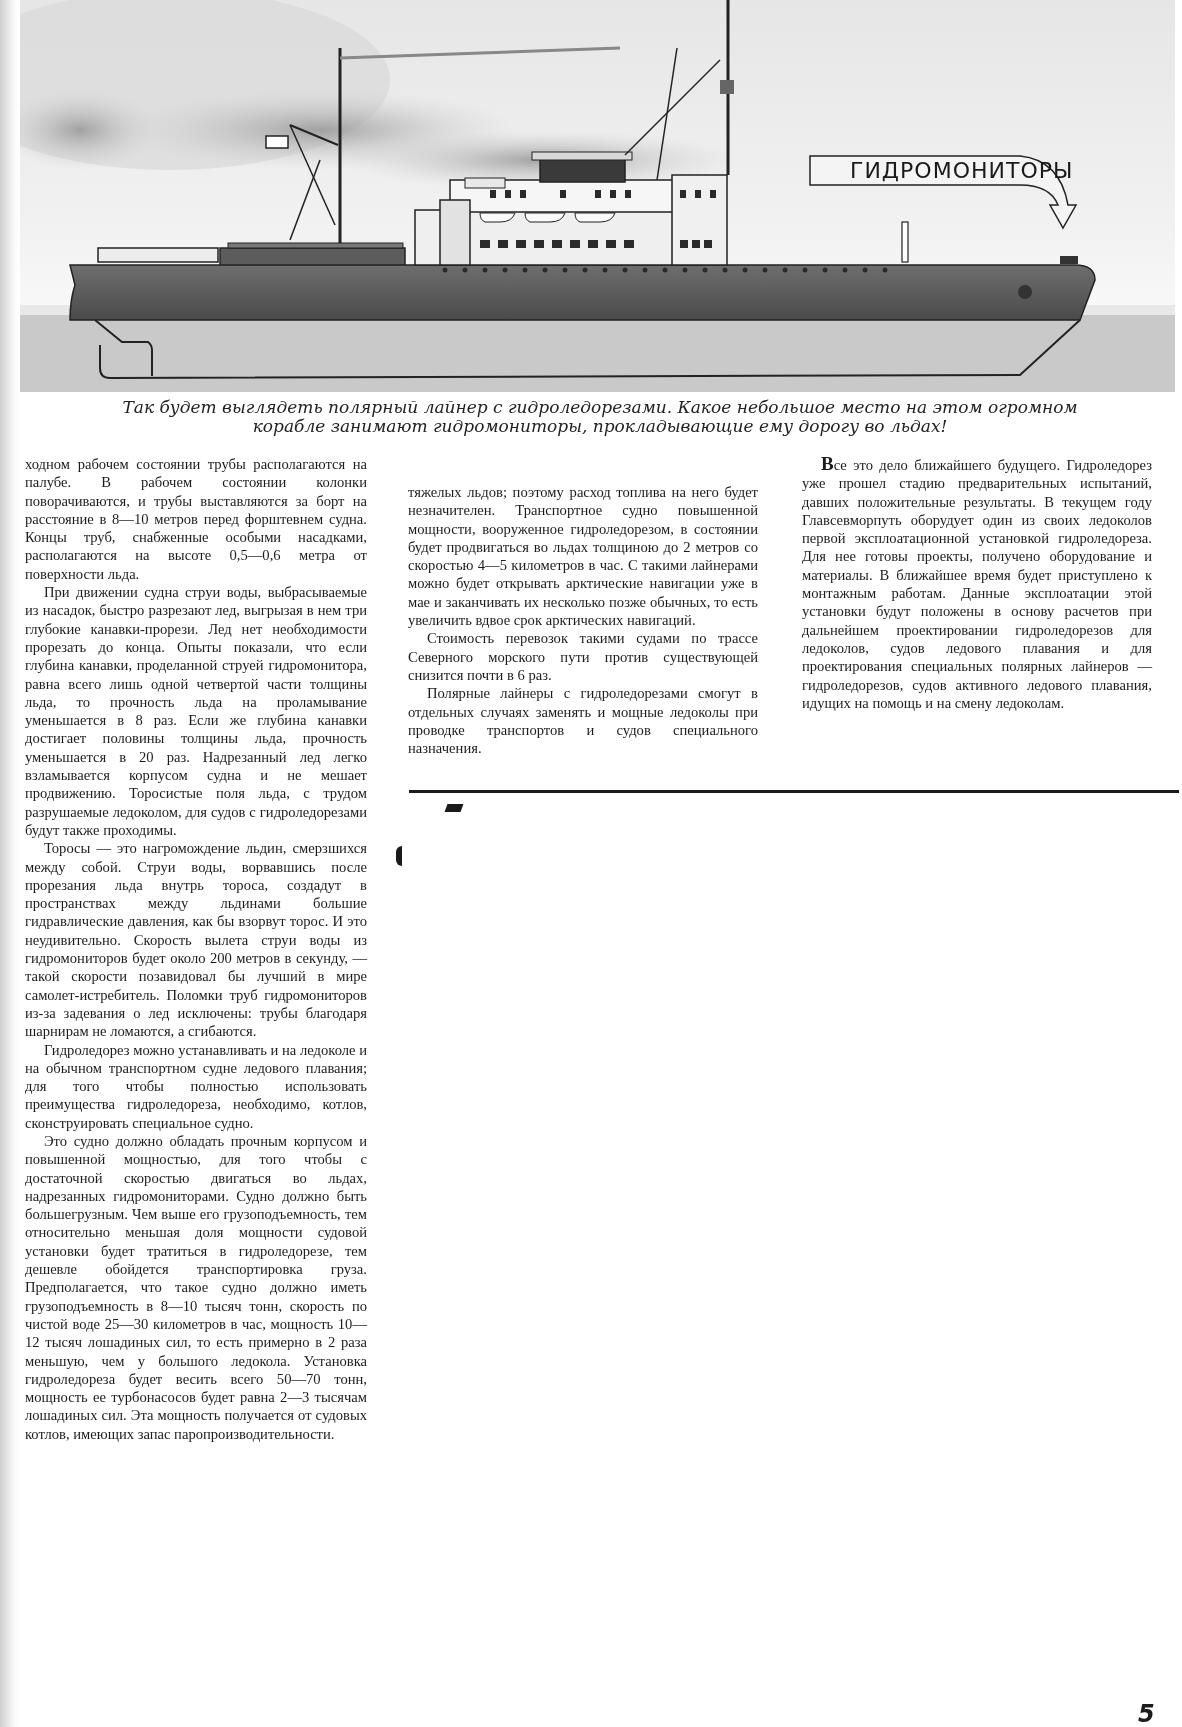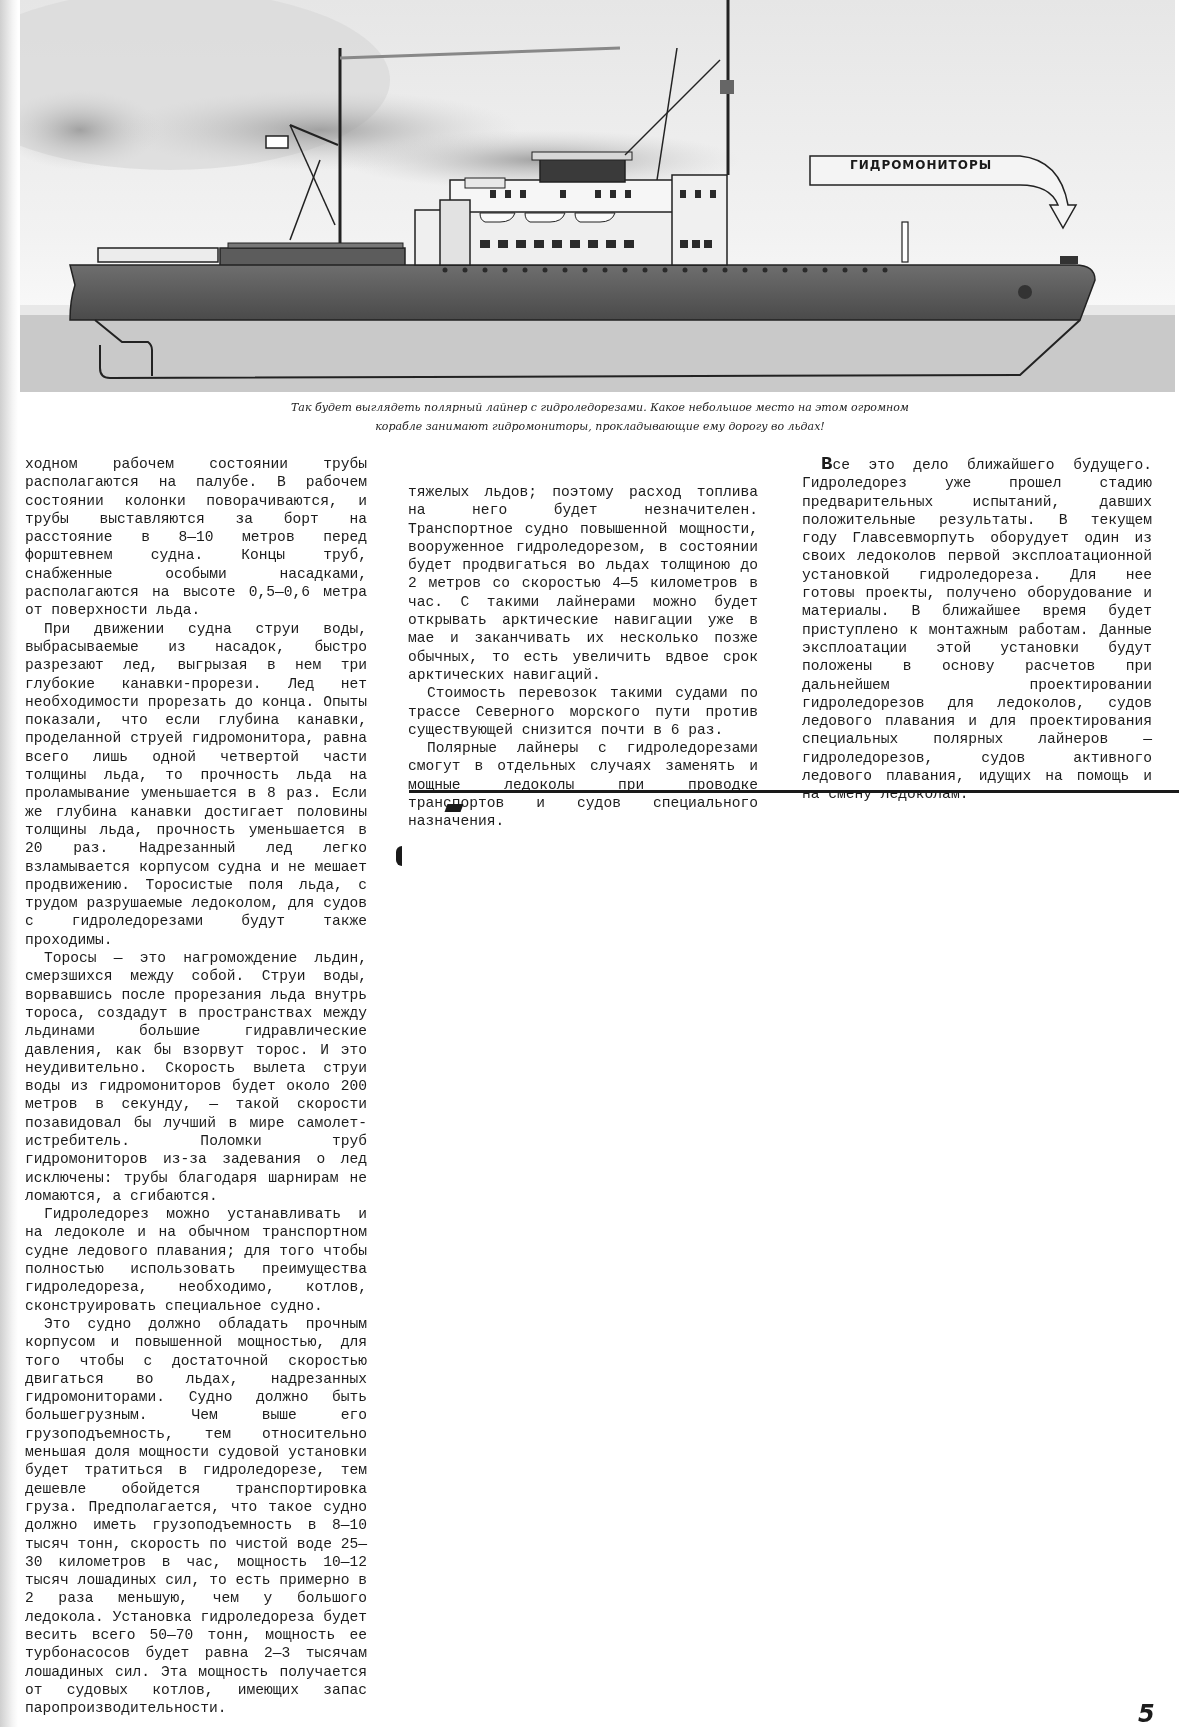--- a/index.html
+++ b/index.html
@@ -11,31 +11,31 @@
   .left-edge {
     position: absolute; left: 0; top: 0; width: 18px; height: 1727px;
     background: linear-gradient(to right, #cfcfcf, #f4f4f4 70%, #ffffff);
   }
   .illustration {
     position: absolute; left: 20px; top: 0; width: 1155px; height: 392px;
   }
   .illustration svg { display: block; width: 100%; height: 100%; }
   .callout-label {
     position: absolute; left: 830px; top: 158px; font-family: "DejaVu Sans", sans-serif;
-    font-weight: bold; font-size: 12px; letter-spacing: 1px; color: #1a1a1a;
+    font-weight: normal; font-size: 22px; letter-spacing: 1px; color: #1a1a1a;
   }
   .caption {
     position: absolute; left: 60px; top: 398px; width: 1080px;
-    text-align: center; font-style: italic; font-size: 11px; line-height: 19px;
+    text-align: center; font-style: italic; font-size: 17px; line-height: 19px;
     color: #222; font-family: "DejaVu Serif", serif;
   }
   .caption div { white-space: nowrap; }
   .col {
     position: absolute; top: 455px; font-size: 14.6px; line-height: 18.3px;
-    text-align: justify; font-family: Liberation Mono, monospace;
+    text-align: justify; font-family: Liberation Serif, serif;
   }
   .col p { margin: 0; text-indent: 1.3em; }
   .col p.noindent { text-indent: 0; }
   .col1 { left: 25px; width: 342px; top: 455px; }
   .col2 { left: 408px; width: 350px; top: 455px; margin-top: 28px; }
   .col3 { left: 802px; width: 350px; top: 455px; }
   .dropcap { font-size: 19px; font-weight: bold; }
   .rule {
     position: absolute; left: 409px; top: 790px; width: 770px; height: 3px;
     background: #1a1a1a;

